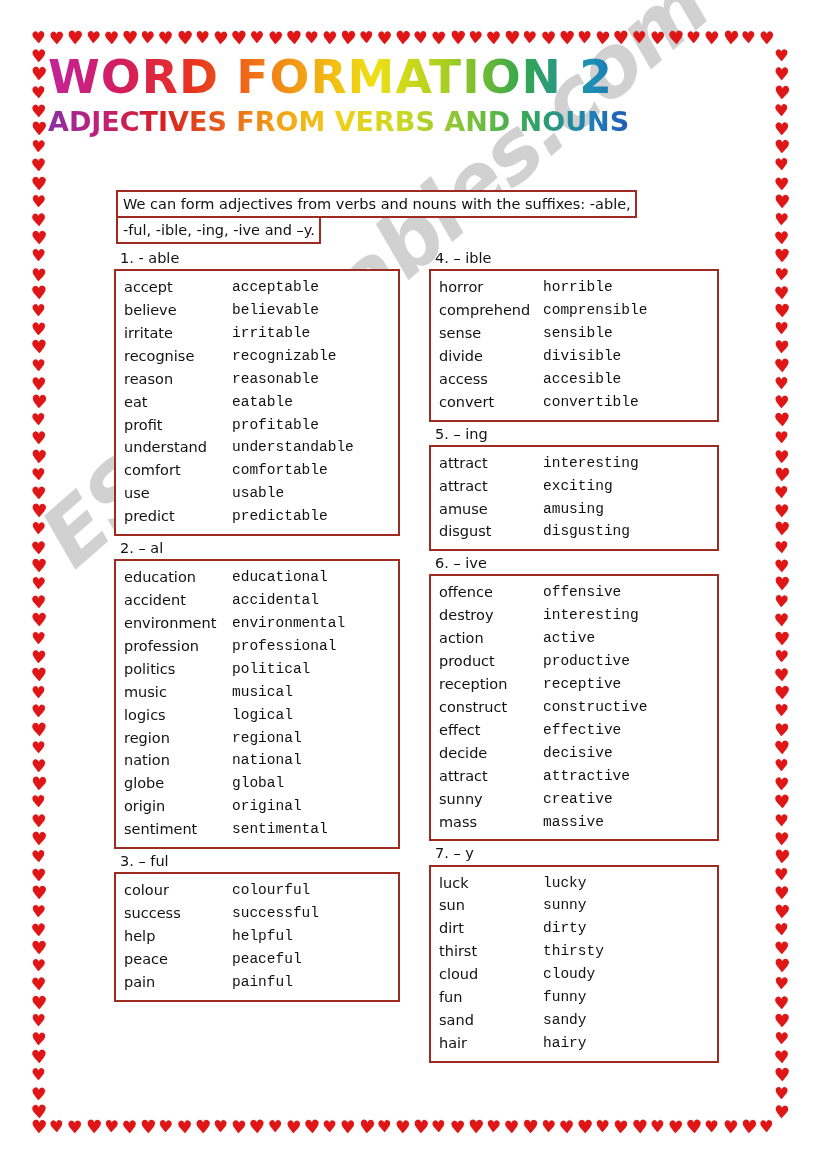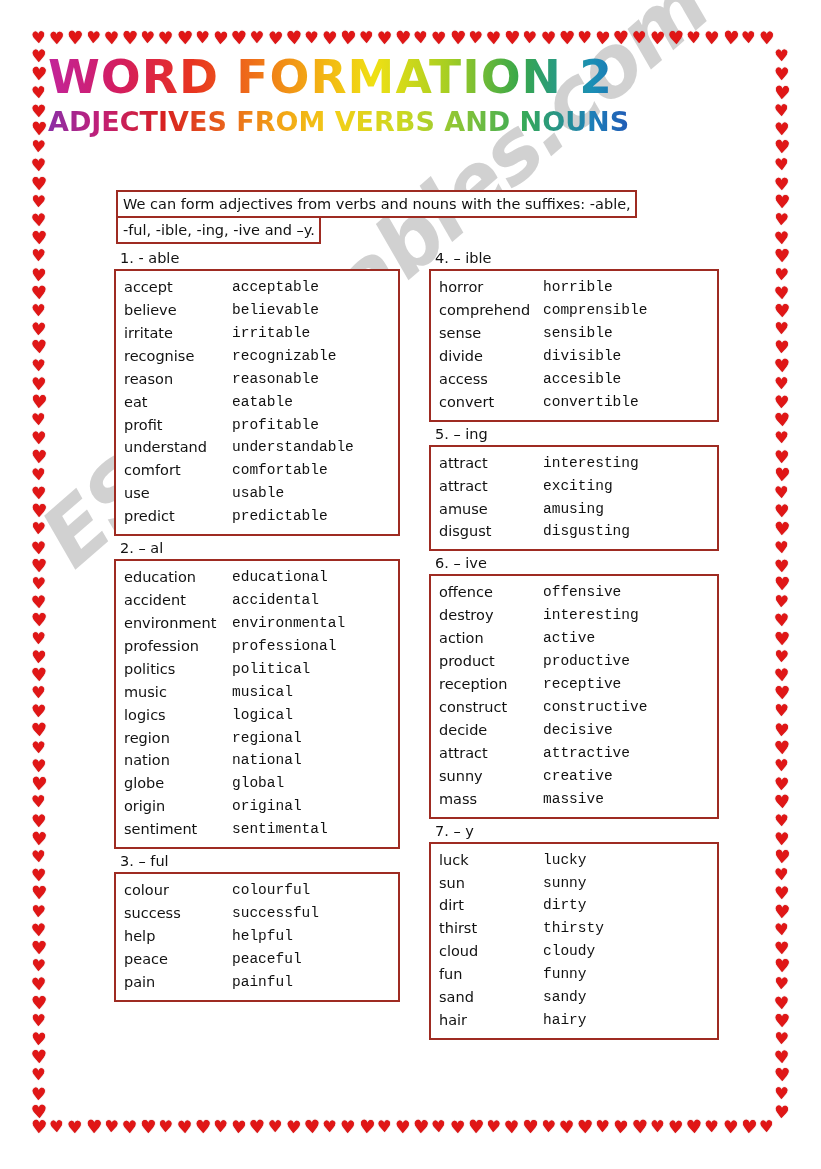--- a/index.html
+++ b/index.html
@@ -598,20 +598,24 @@
       </div>
       <div class="word-row">
         <span class="w-base">reception</span>
         <span class="w-deriv">receptive</span>
       </div>
       <div class="word-row">
         <span class="w-base">construct</span>
         <span class="w-deriv">constructive</span>
       </div>
       <div class="word-row">
+        <span class="w-base">effect</span>
+        <span class="w-deriv">effective</span>
+      </div>
+      <div class="word-row">
         <span class="w-base">decide</span>
         <span class="w-deriv">decisive</span>
       </div>
       <div class="word-row">
         <span class="w-base">attract</span>
         <span class="w-deriv">attractive</span>
       </div>
       <div class="word-row">
         <span class="w-base">sunny</span>
         <span class="w-deriv">creative</span>

